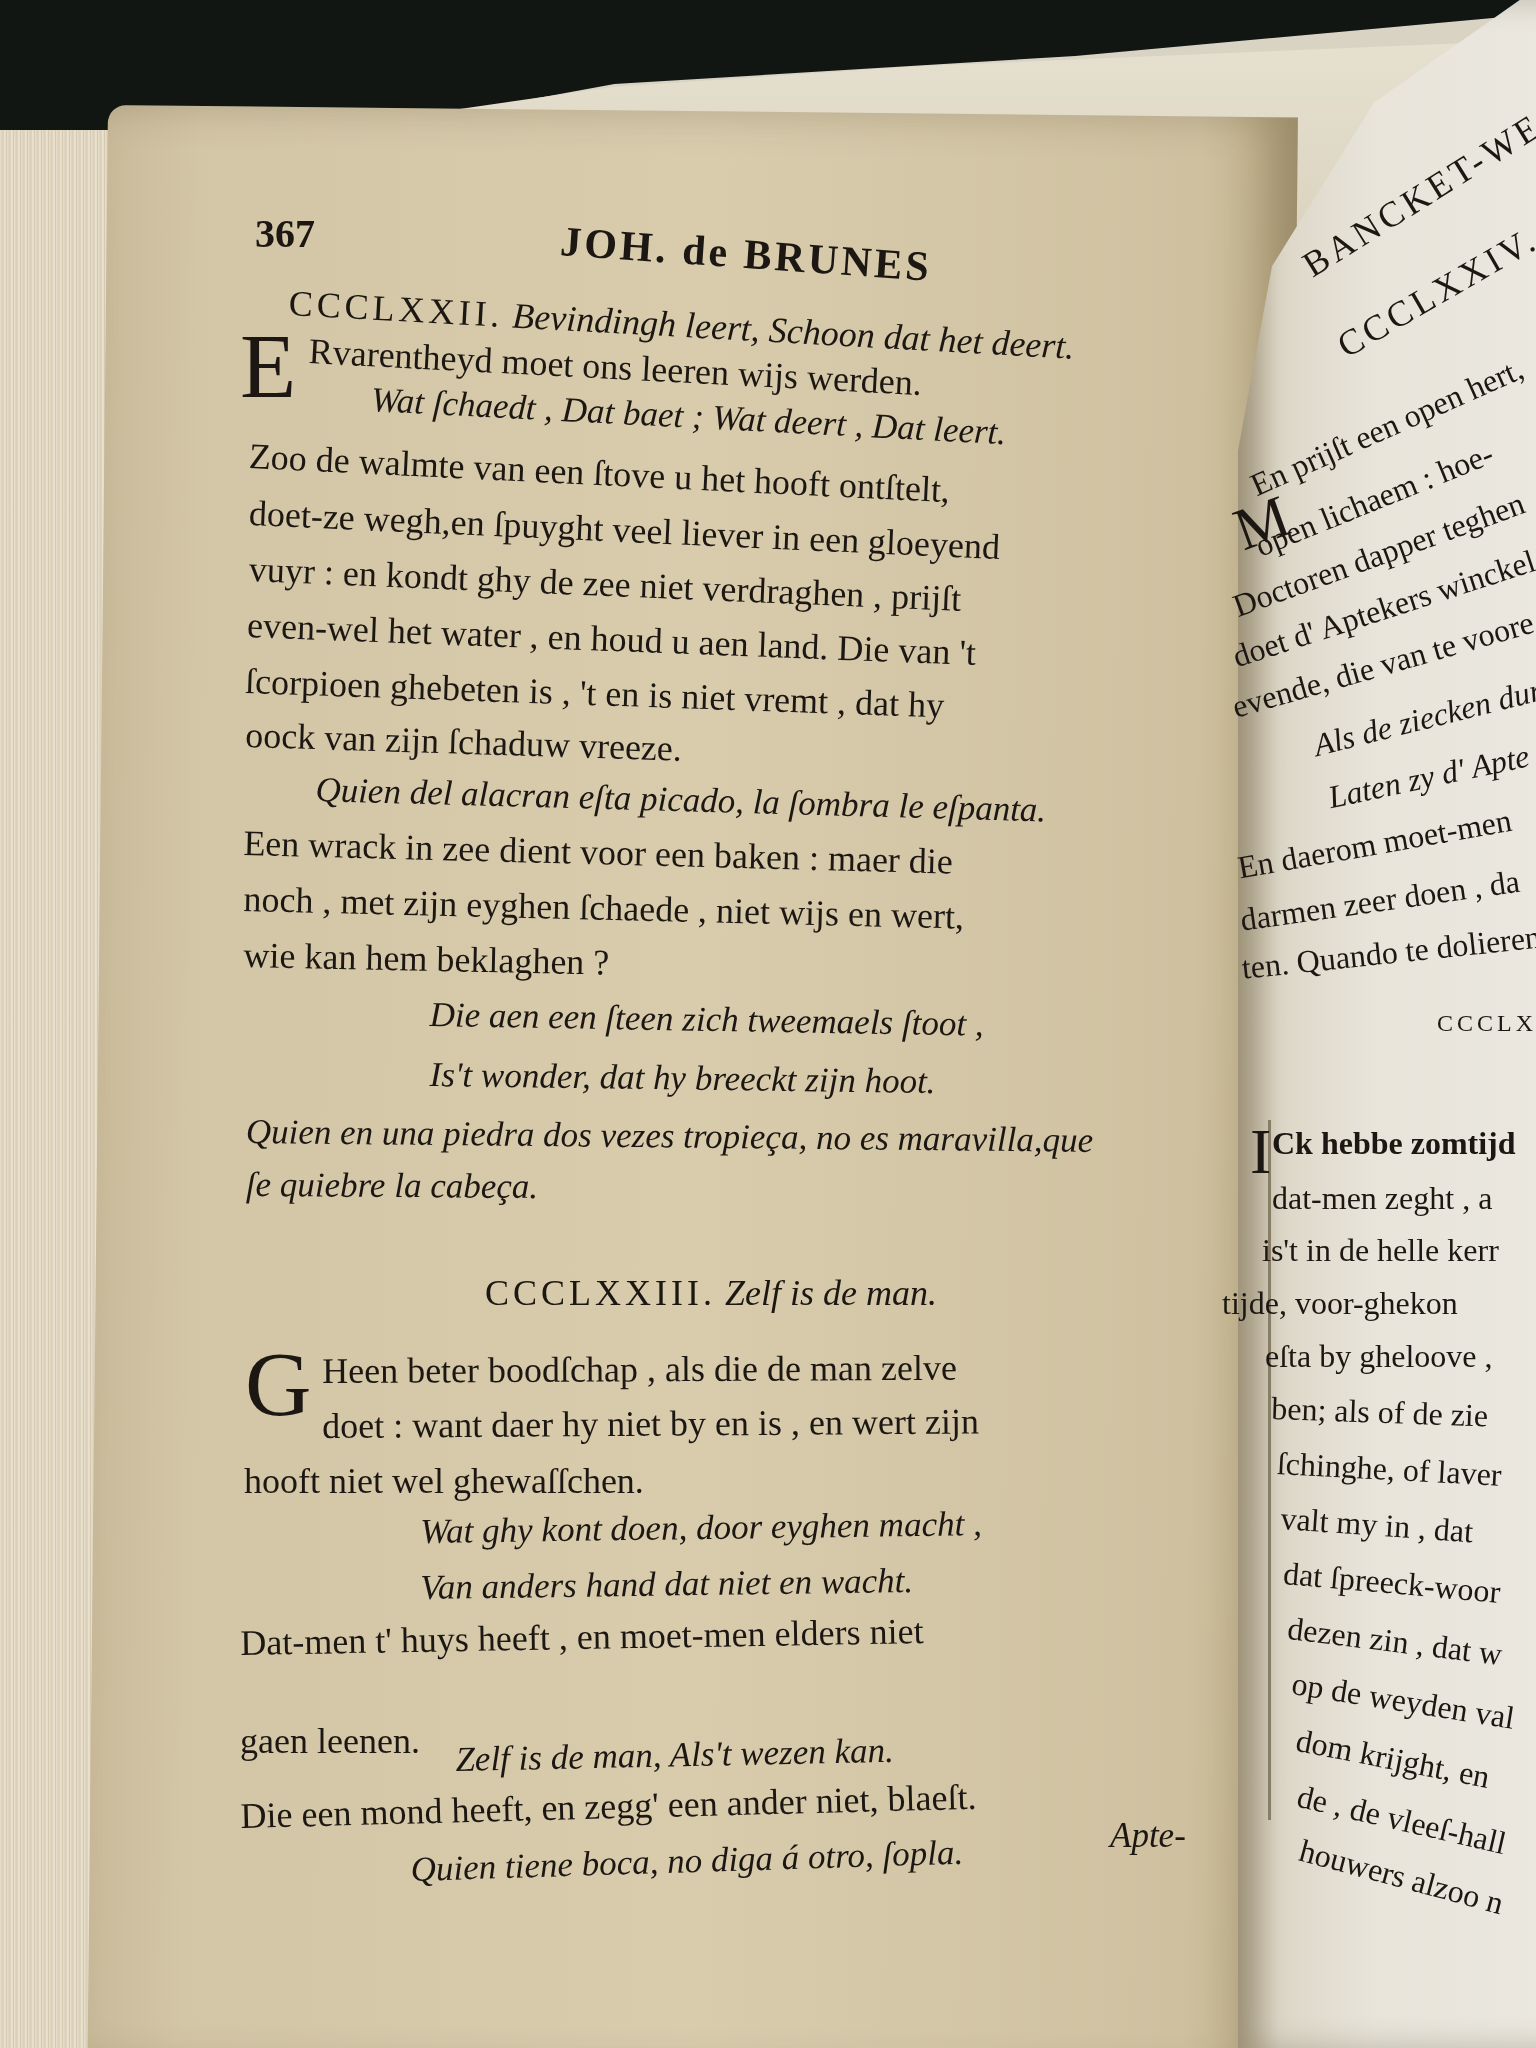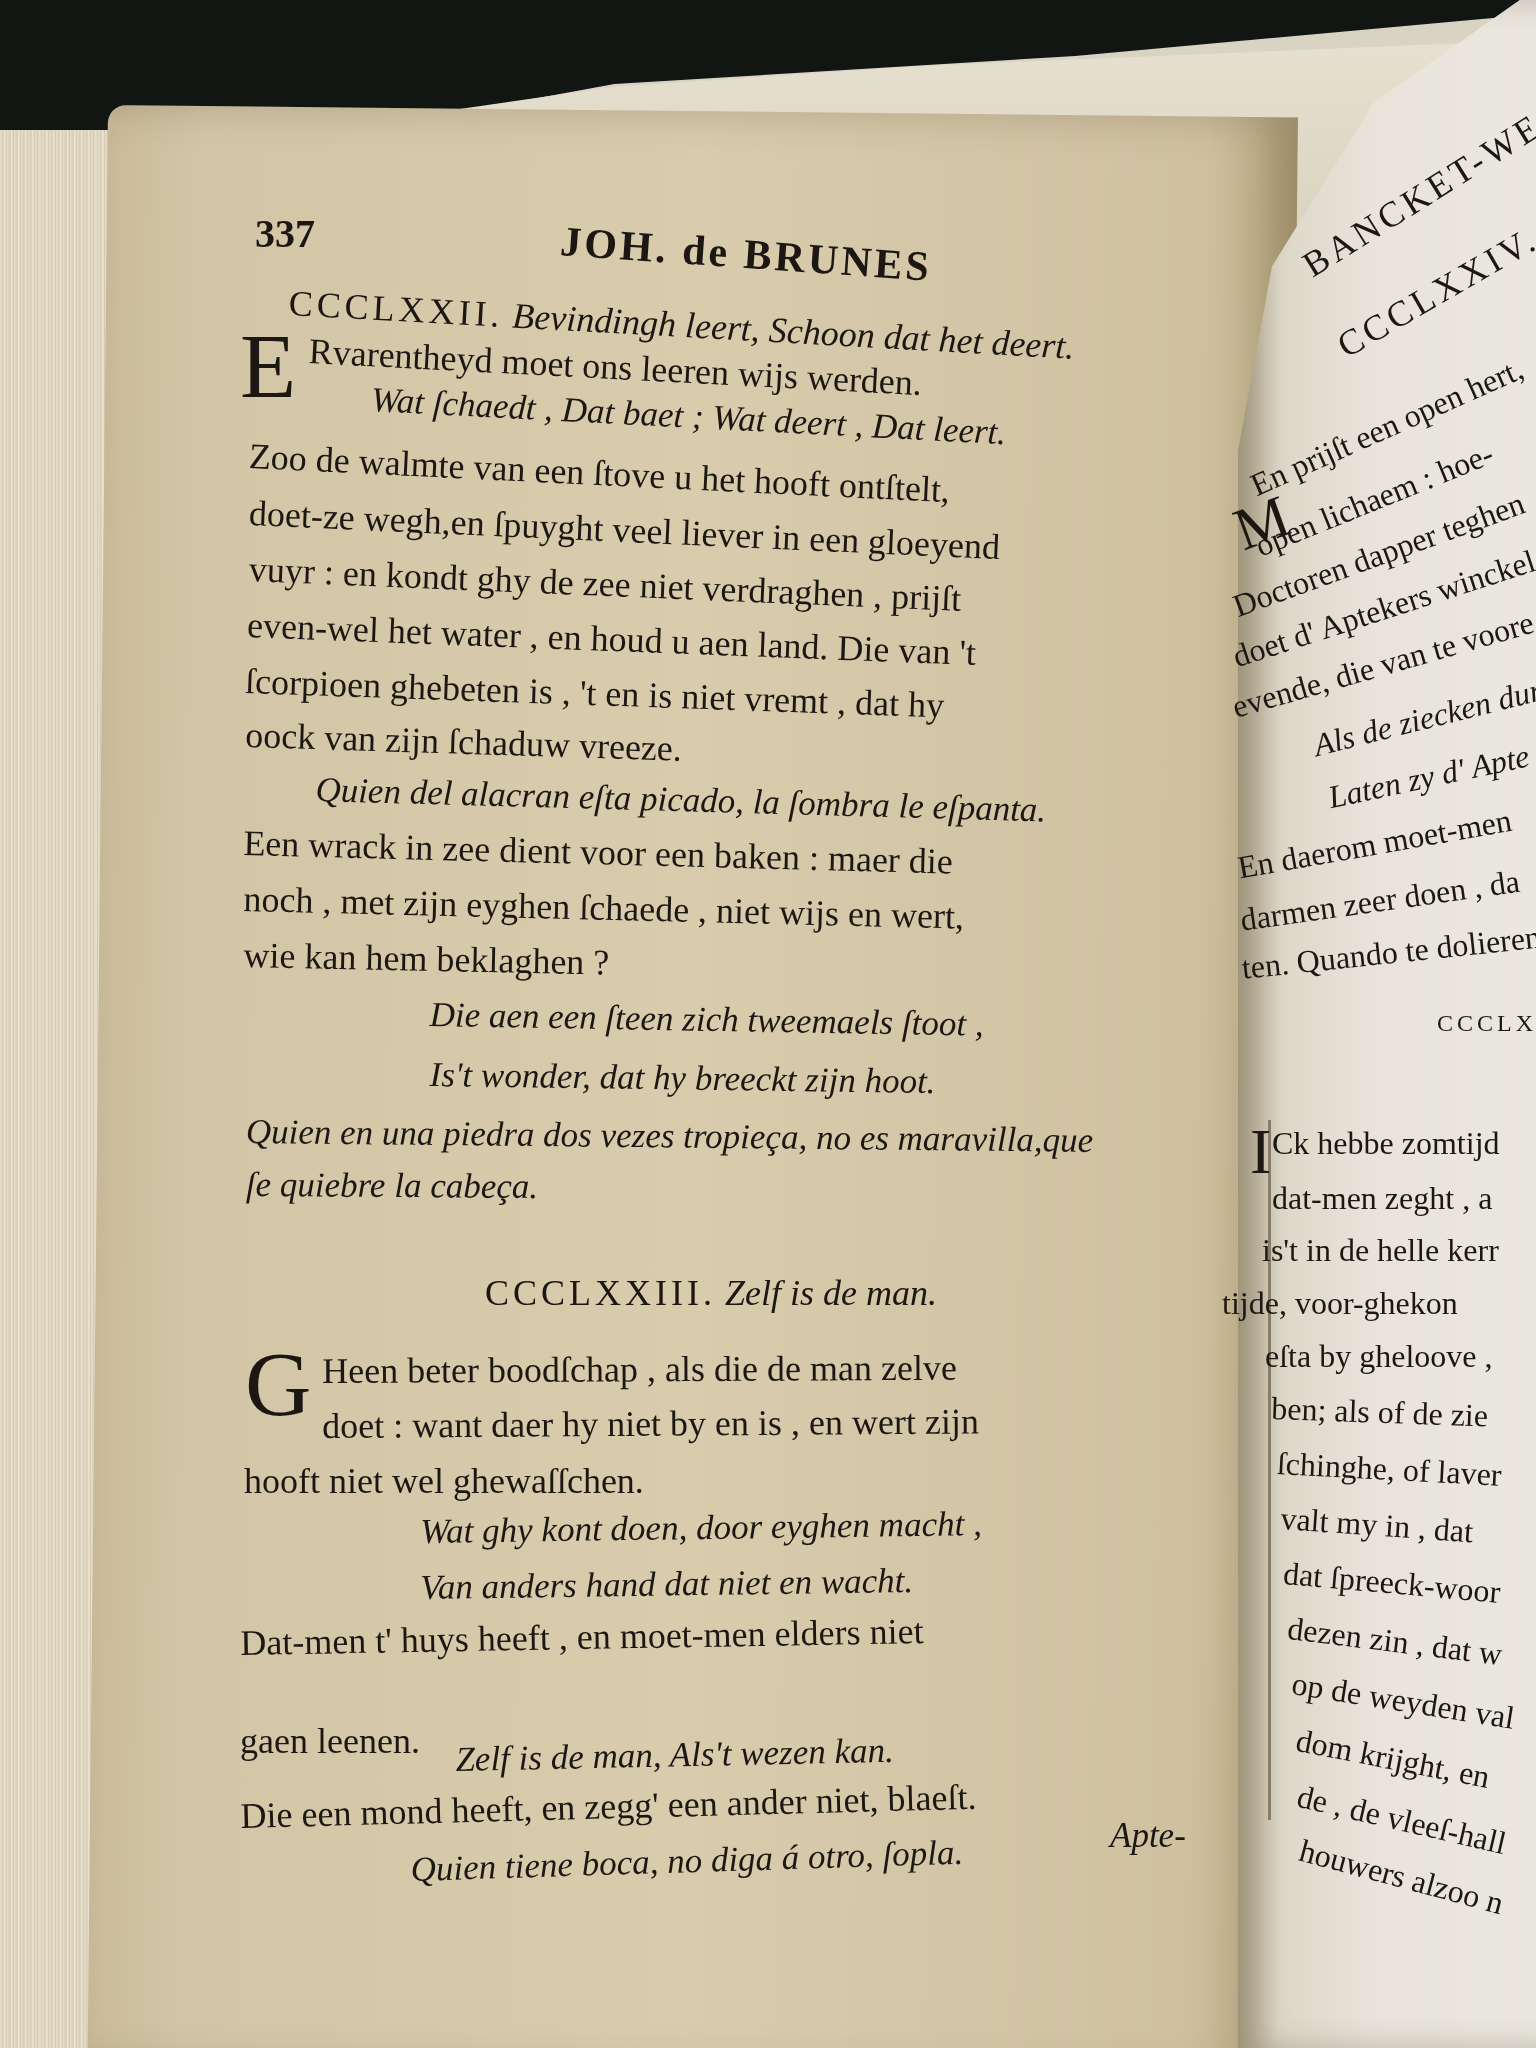--- a/index.html
+++ b/index.html
@@ -65,21 +65,21 @@
 </head>
 <body>
 
 <div class="backdrop-dark"></div>
 <div class="cloth"></div>
 <div class="page-edges"></div>
 
 <div class="left-page"></div>
 
 <div>
-  <span class="text roman page-number">337</span>
+  <span class="text roman page-number">367</span>
   <span class="text roman running-head caps">JOH. de BRUNES</span>
 
   <div class="text roman section-head" style="left:290px; top:282px; transform:rotate(3.2deg); transform-origin:0 0;">
     <span class="caps">CCCLXXII.</span>
     <span class="ital">Bevindingh leert, Schoon dat het deert.</span>
   </div>
   <span class="text roman dropcap" style="left:240px; top:320px;">E</span>
 
   <span class="text roman body-line" style="left:310px; top:330px; transform:rotate(3deg); transform-origin:0 0;">Rvarentheyd moet ons leeren wijs werden.</span>
   <span class="text ital verse-line" style="left:372px; top:380px; transform:rotate(3deg); transform-origin:0 0;">Wat ſchaedt , Dat baet ; Wat deert , Dat leert.</span>
@@ -133,21 +133,21 @@
   <span class="text roman right-col" style="left:1228px; top:690px; transform:rotate(-16deg); transform-origin:0 0;">evende, die van te voore</span>
   <span class="text ital right-col" style="left:1310px; top:728px; transform:rotate(-14deg); transform-origin:0 0;">Als de ziecken dur</span>
   <span class="text ital right-col" style="left:1325px; top:780px; transform:rotate(-12deg); transform-origin:0 0;">Laten zy d' Apte</span>
   <span class="text roman right-col" style="left:1235px; top:850px; transform:rotate(-10deg); transform-origin:0 0;">En daerom moet-men</span>
   <span class="text roman right-col" style="left:1238px; top:902px; transform:rotate(-8deg); transform-origin:0 0;">darmen zeer doen , da</span>
   <span class="text roman right-col" style="left:1240px; top:950px; transform:rotate(-6deg); transform-origin:0 0;">ten. Quando te dolieren</span>
 
   <span class="text roman caps" style="left:1405px; top:1010px; font-size:24px;margin-left:32px;">CCCLXXV.</span>
 
   <span class="text roman" style="left:1250px; top:1115px; font-size:64px;">I</span>
-  <span class="text roman right-col" style="left:1272px; top:1125px;">Ck hebbe zomtijd</span>
+  <span class="text roman right-col" style="left:1272px; top:1125px;font-weight:bold;">Ck hebbe zomtijd</span>
   <span class="text roman right-col" style="left:1272px; top:1180px;">dat-men zeght , a</span>
   <span class="text roman right-col" style="left:1262px; top:1232px;">is't in de helle kerr</span>
   <span class="text roman right-col" style="left:1222px; top:1285px;">tijde, voor-ghekon</span>
   <span class="text roman right-col" style="left:1265px; top:1338px;">eſta by gheloove ,</span>
   <span class="text roman right-col" style="left:1272px; top:1390px; transform:rotate(2deg); transform-origin:0 0;">ben; als of de zie</span>
   <span class="text roman right-col" style="left:1278px; top:1445px; transform:rotate(3deg); transform-origin:0 0;">ſchinghe, of laver</span>
   <span class="text roman right-col" style="left:1282px; top:1500px; transform:rotate(4deg); transform-origin:0 0;">valt my in , dat</span>
   <span class="text roman right-col" style="left:1285px; top:1555px; transform:rotate(5deg); transform-origin:0 0;">dat ſpreeck-woor</span>
   <span class="text roman right-col" style="left:1290px; top:1610px; transform:rotate(7deg); transform-origin:0 0;">dezen zin , dat w</span>
   <span class="text roman right-col" style="left:1295px; top:1665px; transform:rotate(9deg); transform-origin:0 0;">op de weyden val</span>

